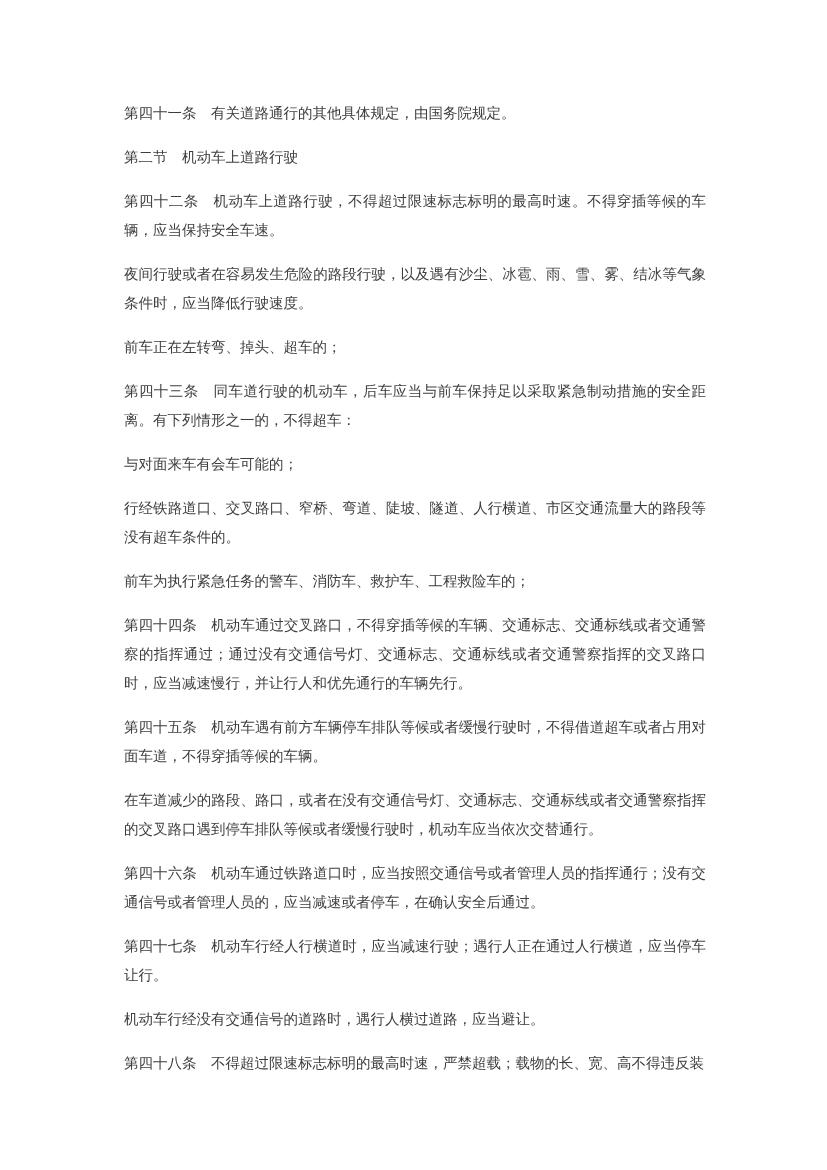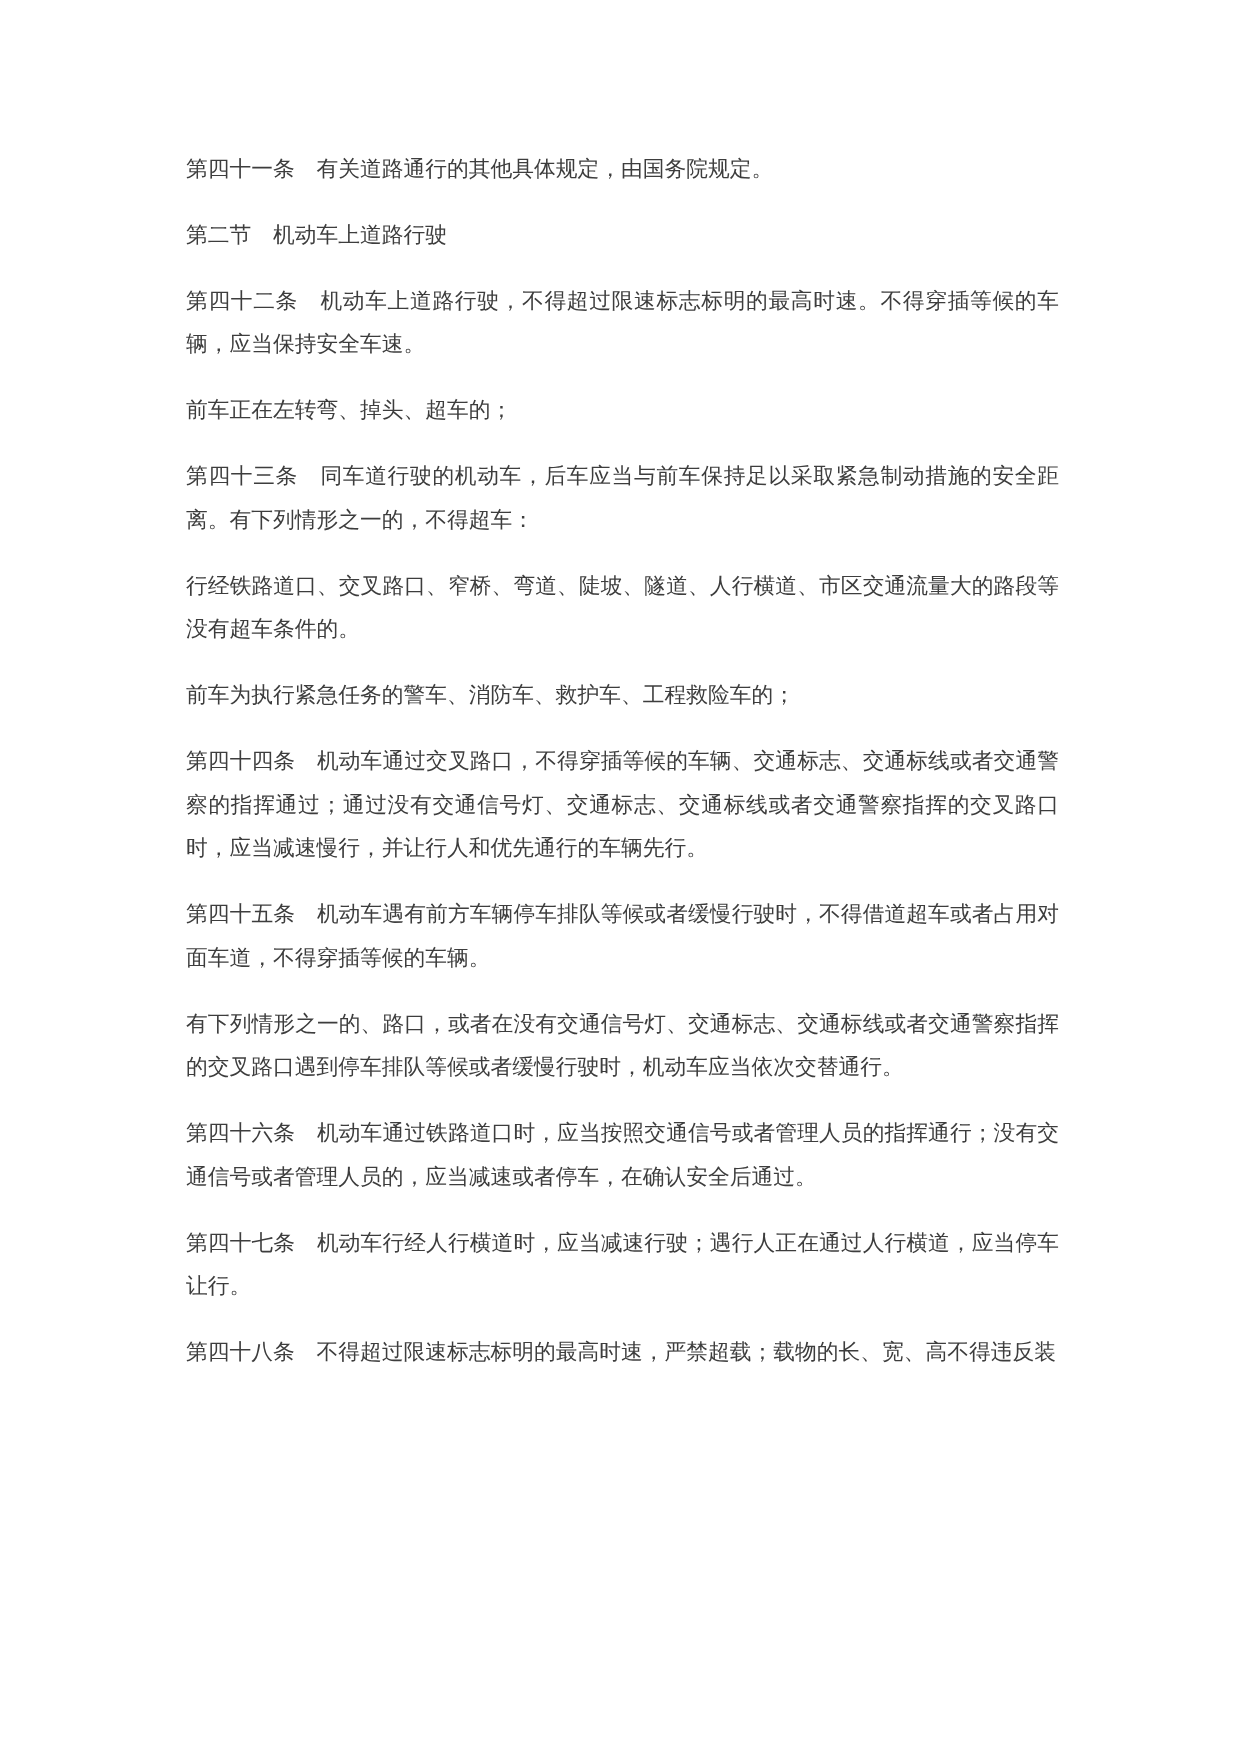--- a/index.html
+++ b/index.html
@@ -34,24 +34,27 @@
   }
 </style>
 </head>
 <body>
 
 <div class="page">
   <div class="content">
     <p class="para">第四十一条　有关道路通行的其他具体规定，由国务院规定。</p>
     <p class="para">第二节　机动车上道路行驶</p>
     <p class="para">第四十二条　机动车上道路行驶，不得超过限速标志标明的最高时速。不得穿插等候的车辆，应当保持安全车速。</p>
+    <p class="para">夜间行驶或者在容易发生危险的路段行驶，以及遇有沙尘、冰雹、雨、雪、雾、结冰等气象条件时，应当降低行驶速度。</p>
     <p class="para">前车正在左转弯、掉头、超车的；</p>
     <p class="para">第四十三条　同车道行驶的机动车，后车应当与前车保持足以采取紧急制动措施的安全距离。有下列情形之一的，不得超车：</p>
+    <p class="para">与对面来车有会车可能的；</p>
     <p class="para">行经铁路道口、交叉路口、窄桥、弯道、陡坡、隧道、人行横道、市区交通流量大的路段等没有超车条件的。</p>
     <p class="para">前车为执行紧急任务的警车、消防车、救护车、工程救险车的；</p>
     <p class="para">第四十四条　机动车通过交叉路口，不得穿插等候的车辆、交通标志、交通标线或者交通警察的指挥通过；通过没有交通信号灯、交通标志、交通标线或者交通警察指挥的交叉路口时，应当减速慢行，并让行人和优先通行的车辆先行。</p>
     <p class="para">第四十五条　机动车遇有前方车辆停车排队等候或者缓慢行驶时，不得借道超车或者占用对面车道，不得穿插等候的车辆。</p>
-    <p class="para">有下列情形之一的、路口，或者在没有交通信号灯、交通标志、交通标线或者交通警察指挥的交叉路口遇到停车排队等候或者缓慢行驶时，机动车应当依次交替通行。</p>
+    <p class="para">在车道减少的路段、路口，或者在没有交通信号灯、交通标志、交通标线或者交通警察指挥的交叉路口遇到停车排队等候或者缓慢行驶时，机动车应当依次交替通行。</p>
     <p class="para">第四十六条　机动车通过铁路道口时，应当按照交通信号或者管理人员的指挥通行；没有交通信号或者管理人员的，应当减速或者停车，在确认安全后通过。</p>
     <p class="para">第四十七条　机动车行经人行横道时，应当减速行驶；遇行人正在通过人行横道，应当停车让行。</p>
+    <p class="para">机动车行经没有交通信号的道路时，遇行人横过道路，应当避让。</p>
     <p class="para">第四十八条　不得超过限速标志标明的最高时速，严禁超载；载物的长、宽、高不得违反装</p>
   </div>
 </div>
 
 </body></html>

